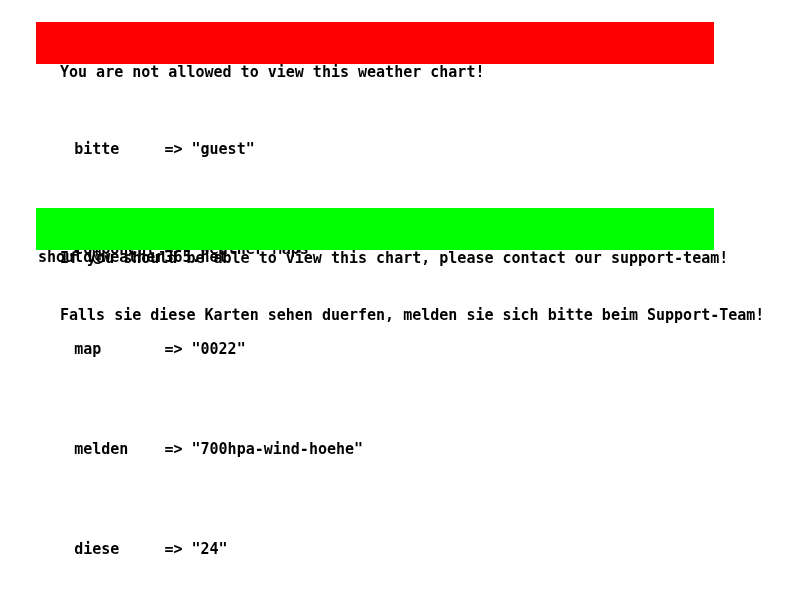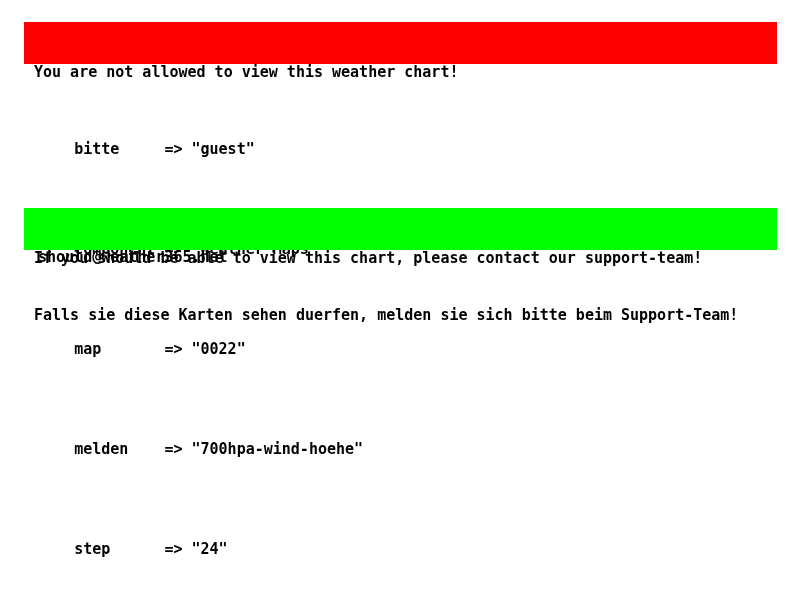--- a/index.html
+++ b/index.html
@@ -11,25 +11,25 @@
     width: 800px;
     height: 600px;
     background: #ffffff;
     overflow: hidden;
     font-family: "DejaVu Sans Mono", monospace;
     font-weight: bold;
     color: #000000;
   }
   .banner {
     position: absolute;
-    left: 24px;
-    width: 753px;
+    left: 36px;
+    width: 678px;
     height: 42px;
     box-sizing: border-box;
-    padding: 3px 0 0 10px;
+    padding: 3px 0 0 24px;
     font-size: 15px;
     line-height: 19px;
     white-space: pre;
   }
   #error-banner { top: 22px; }
   #info-banner  { top: 200px; margin-top: 8px; }
   .banner .line {
     display: block;
   }
   .params {
@@ -74,21 +74,21 @@
   <div class="kv-row">
     <span class="kv-key">component</span><span class="kv-arrow">=&gt;</span><span class="kv-value">"Weather Maps"</span>
   </div>
   <div class="kv-row">
     <span class="kv-key">map</span><span class="kv-arrow">=&gt;</span><span class="kv-value">"0022"</span>
   </div>
   <div class="kv-row">
     <span class="kv-key">melden</span><span class="kv-arrow">=&gt;</span><span class="kv-value">"700hpa-wind-hoehe"</span>
   </div>
   <div class="kv-row">
-    <span class="kv-key">step</span><span class="kv-arrow">=&gt;</span><span class="kv-value">"24"</span>
+    <span class="kv-key">diese</span><span class="kv-arrow">=&gt;</span><span class="kv-value">"24"</span>
   </div>
 </div>
 
 <div id="info-banner" class="banner" style="background-color: rgb(0, 255, 0);">
   <span class="line">If you should be able to view this chart, please contact our support-team!</span>
   <span class="line">Falls sie diese Karten sehen duerfen, melden sie sich bitte beim Support-Team!</span>
 </div>
 
 <div class="footer">
   <span>should@weather365.net</span>

